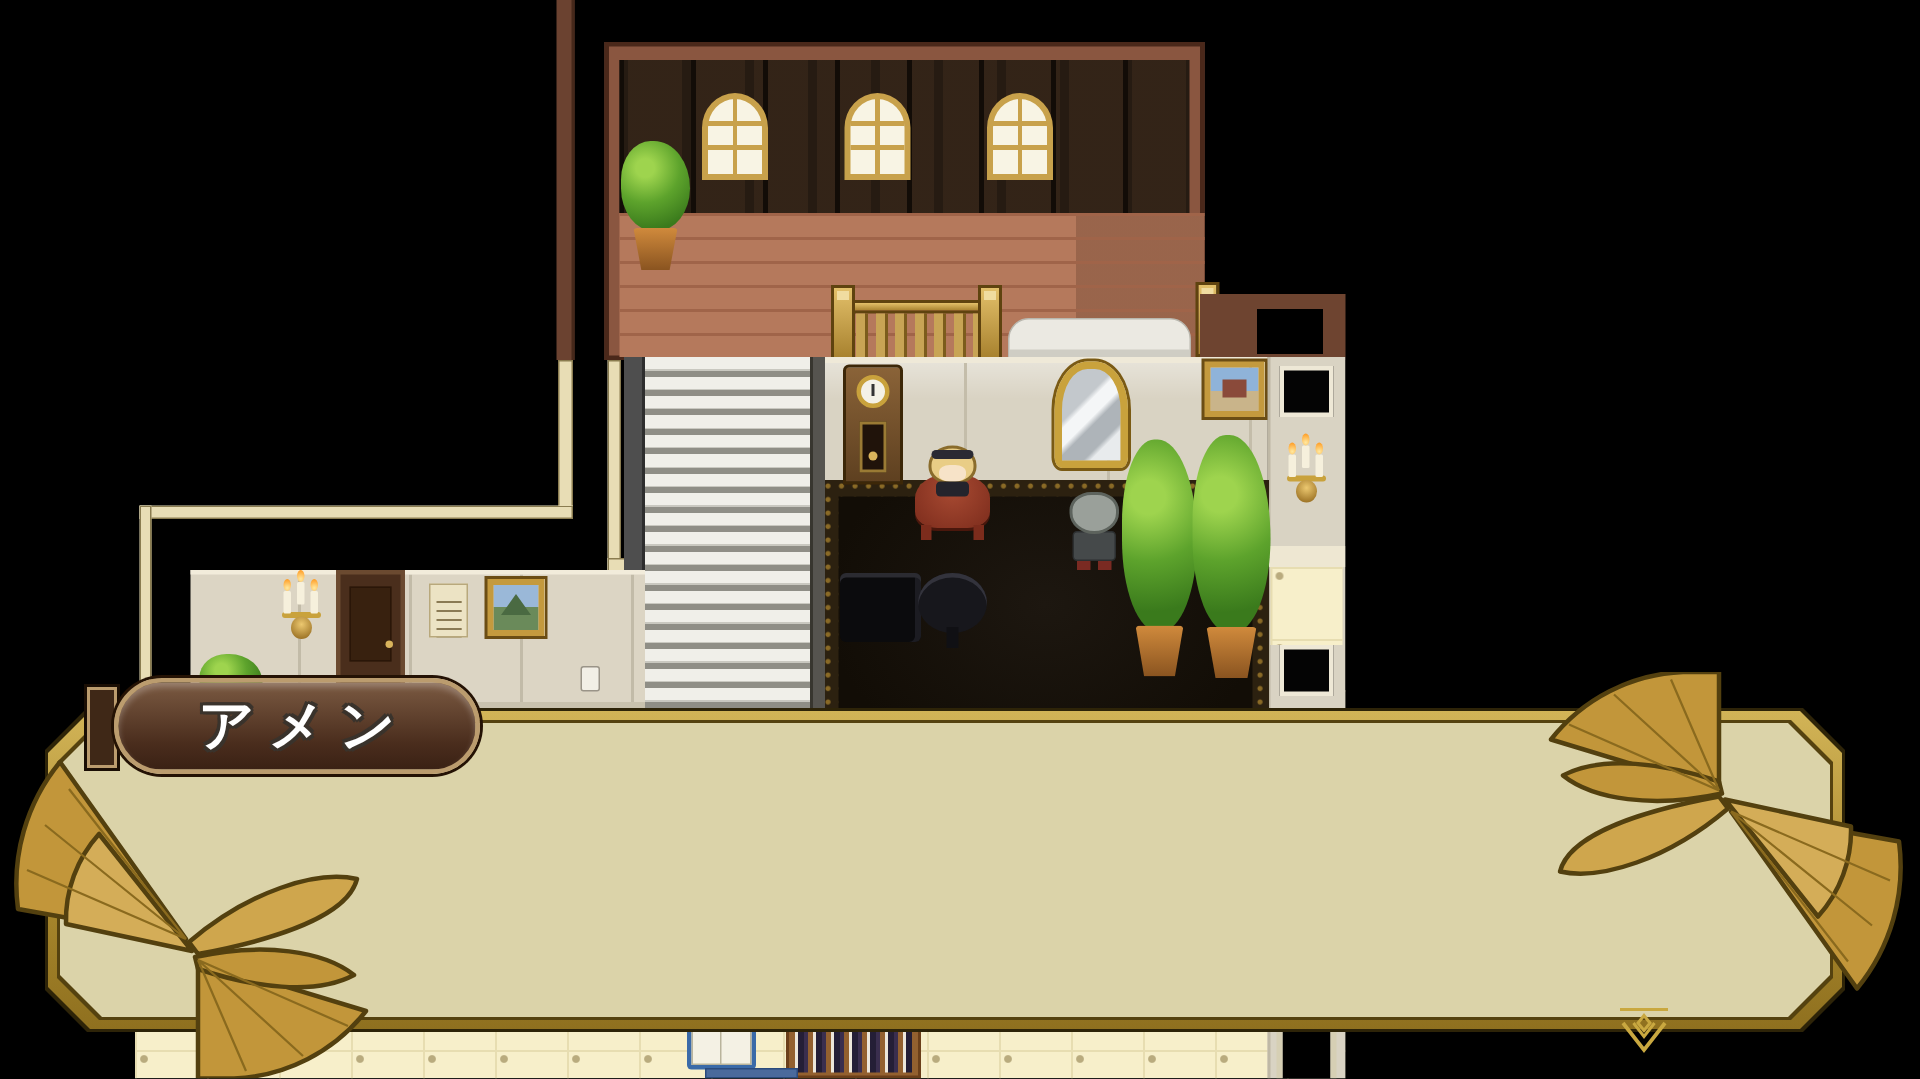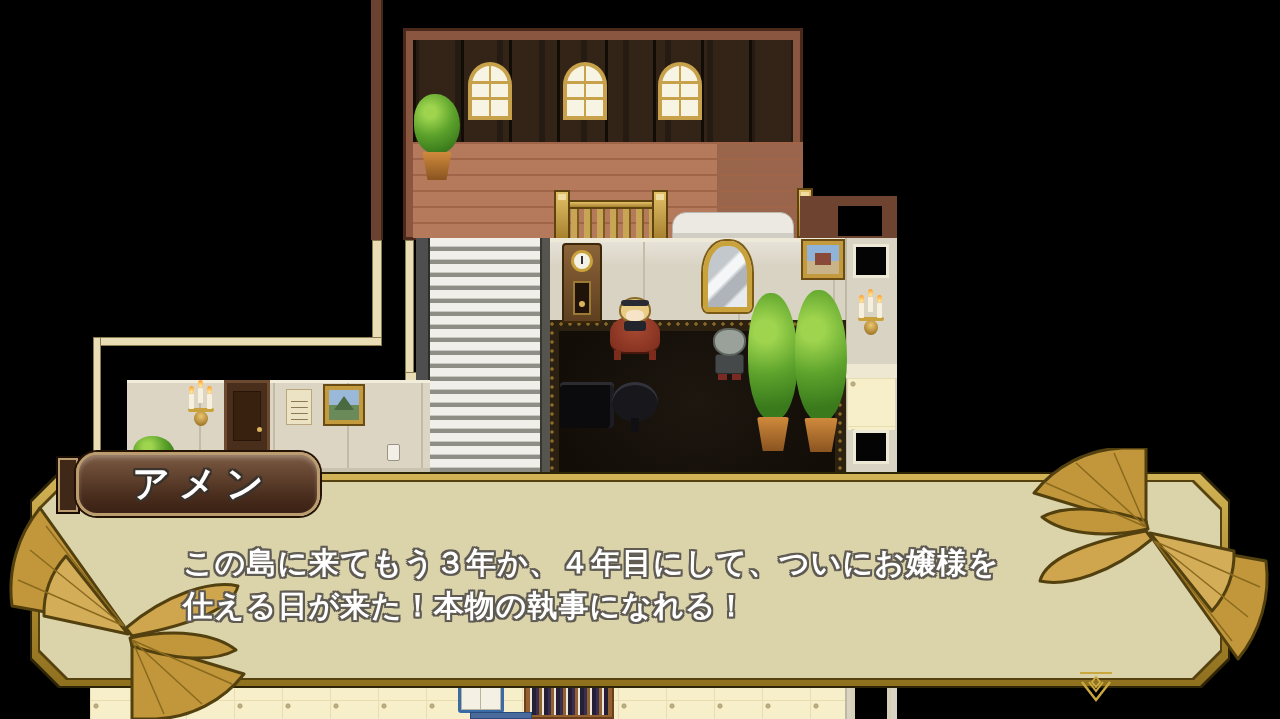--- a/index.html
+++ b/index.html
@@ -157,21 +157,21 @@
   
   .oct0{clip-path:polygon(28px 0,calc(100% - 28px) 0,100% 28px,100% calc(100% - 28px),calc(100% - 28px) 100%,28px 100%,0 calc(100% - 28px),0 28px);}
   #msgw{left:30px;top:472px;width:1200px;height:216px;}
   #msgw .b0{inset:0;background:#2e2408;}
   #msgw .b1{inset:2px;background:linear-gradient(#d2b457,#a8872c 60%,#8f701f);}
   #msgw .b2{inset:8px;background:#55420f;}
   #msgw .fill{inset:10px;background:rgba(253,247,208,0.80);}
 
   
   #name-tab{left:58px;top:458px;width:20px;height:54px;background:#3f2817;border:2px solid #bb9c6e;box-shadow:0 0 0 2px #1a0e04;}
-  #name-box{left:76px;top:452px;width:244px;height:64px;border-radius:21px;
+  #name-box{left:76px;top:452px;width:244px;height:64px;border-radius:32px;
     background:linear-gradient(#7b5a42,#4a2d1d 70%,#3a2114);border:3px solid #bb9c6e;
     box-shadow:0 0 0 2px #241204,inset 0 3px 4px rgba(255,255,255,.25);}
   #name-text{left:0;top:0;width:100%;height:100%;display:flex;align-items:center;justify-content:center;
     color:#fff;font-size:37px;font-weight:bold;letter-spacing:9px;text-indent:9px;
     text-shadow:-2px 0 #3a332c,2px 0 #3a332c,0 -2px #3a332c,0 2px #3a332c,-2px -2px #3a332c,2px 2px #3a332c,-2px 2px #3a332c,2px -2px #3a332c;}
 
   
   #dialogue{left:183px;top:541px;width:900px;color:#fff;font-size:30px;font-weight:bold;line-height:43px;letter-spacing:1px;
     text-shadow:-2px 0 #5f5b53,2px 0 #5f5b53,0 -2px #5f5b53,0 2px #5f5b53,-2px -2px #5f5b53,2px 2px #5f5b53,-2px 2px #5f5b53,2px -2px #5f5b53;}
 
@@ -335,24 +335,20 @@
       <path d="M118,128 L40,28 M118,128 L24,52 M118,128 L12,82"></path>
       <path d="M126,142 L226,186 M126,142 L196,206 M126,142 L158,216"></path>
     </g>
   </svg>
 
   <div id="name-tab"></div>
   <div id="name-box">
     <div id="name-text">アメン</div>
   </div>
 
-  <div id="dialogue">
-    <div style="position:static">この島に来てもう３年か、４年目にして、ついにお嬢様を</div>
-    <div style="position:static">仕える日が来た！本物の執事になれる！</div>
-  </div>
 
   <svg id="pause-cursor" viewBox="0 0 40 38">
     <line x1="4" y1="5" x2="36" y2="5" stroke="#c9a840" stroke-width="2"></line>
     <path d="M20,9 L24,14 L20,19 L16,14 Z" fill="none" stroke="#c9a840" stroke-width="2"></path>
     <path d="M6,14 L20,32 L34,14" fill="none" stroke="#c9a840" stroke-width="2.5"></path>
     <path d="M13,14 L20,23 L27,14" fill="none" stroke="#c9a840" stroke-width="2"></path>
   </svg>
 
 </div>
 

